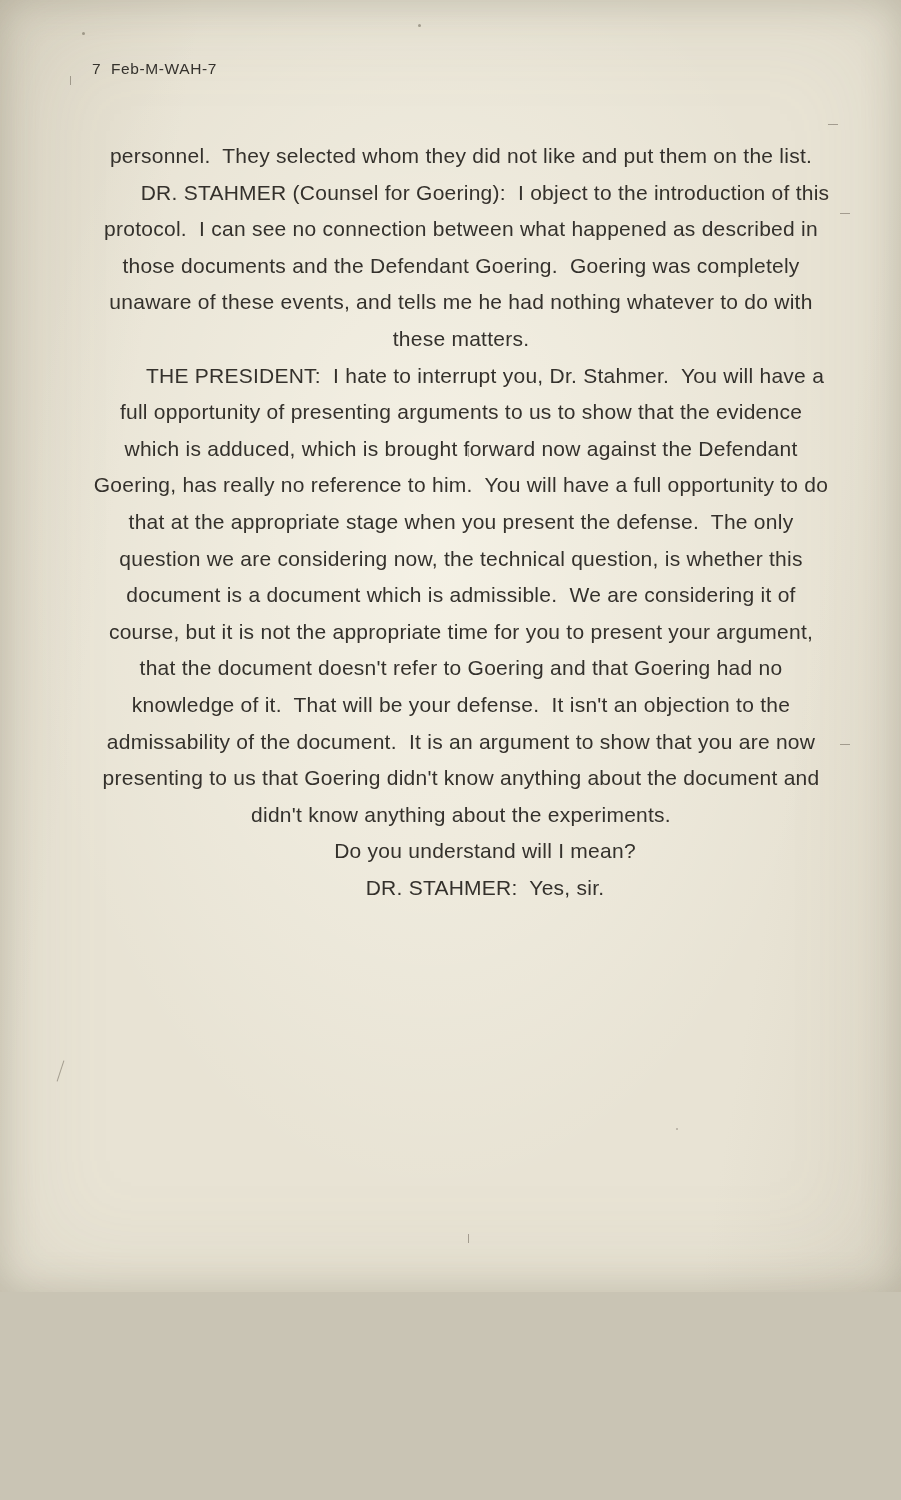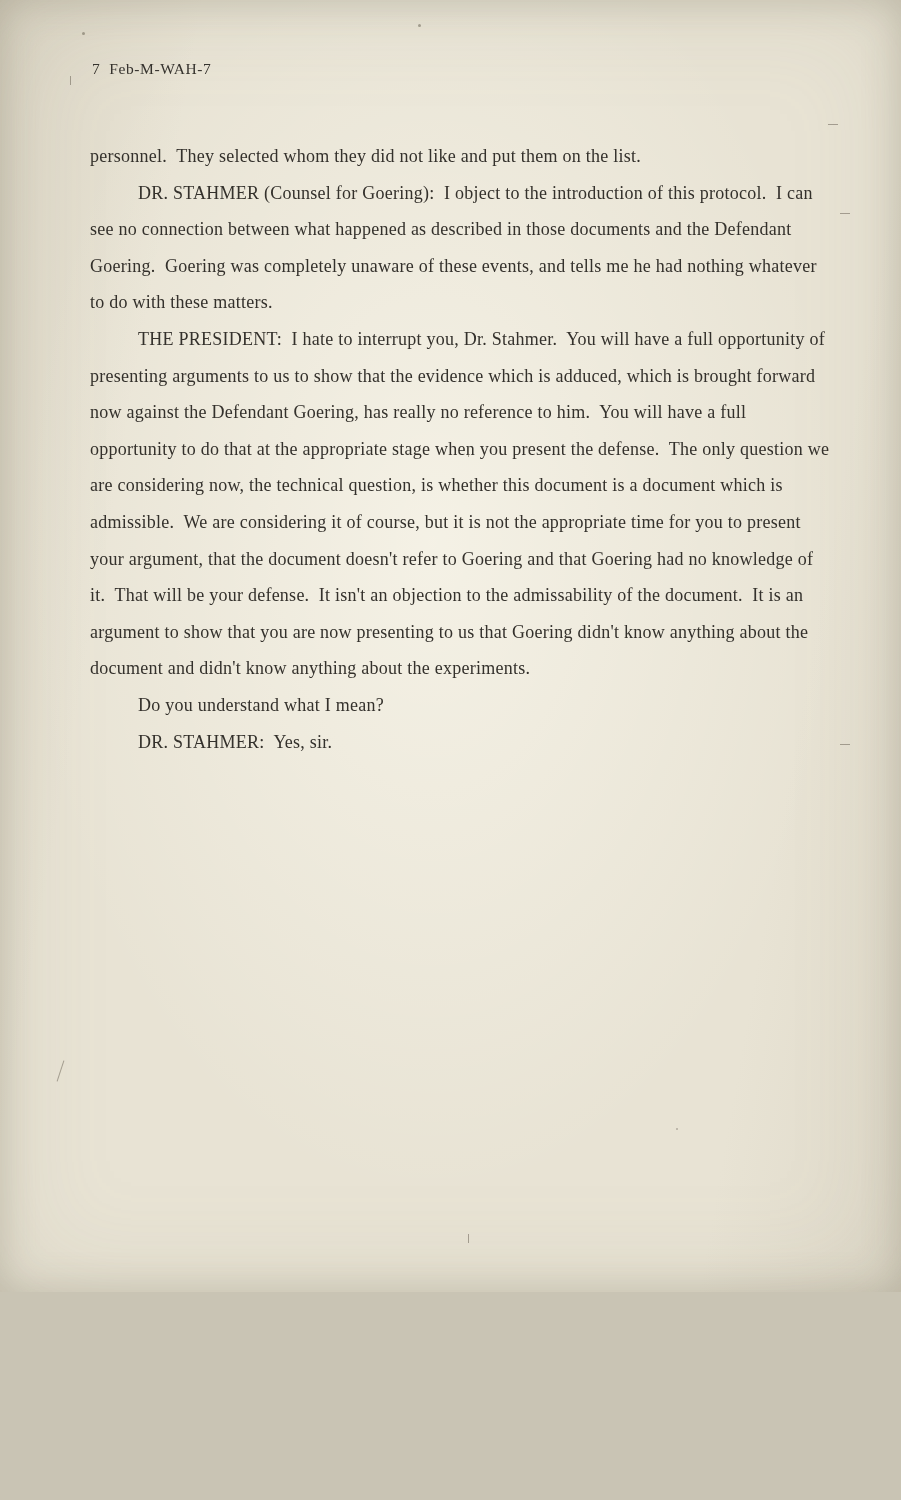--- a/index.html
+++ b/index.html
@@ -10,21 +10,21 @@
   body {
     background: #c9c4b4;
   }
   .page {
     position: relative;
     width: 901px;
     height: 1292px;
     margin: 0 auto;
     background: #e8e3d4;
     overflow: hidden;
-    font-family: Liberation Serif, serif;
+    font-family: Liberation Sans, sans-serif;
     color: #34312c;
   }
   
   .paper-tint {
     position: absolute;
     inset: 0;
     background:
       radial-gradient(ellipse at 48% 42%, rgba(255,253,244,0.55) 0%, rgba(232,227,212,0.0) 62%),
       linear-gradient(100deg, rgba(196,189,170,0.35) 0%, rgba(232,227,212,0) 18%, rgba(232,227,212,0) 82%, rgba(201,194,176,0.30) 100%);
     pointer-events: none;
@@ -41,23 +41,24 @@
     top: 60px;
     font-size: 15.5px;
     letter-spacing: 0.6px;
     white-space: pre;
   }
   .body-text {
     position: absolute;
     left: 90px;
     top: 138px;
     width: 742px;
-    font-size: 18px;
+    font-size: 21px;
     line-height: 36.6px;
     letter-spacing: 0.25px;
+    text-align: center;
   }
   .body-text p {
     margin: 0;
     white-space: pre-wrap;
   }
   .para-indent {
     text-indent: 48px;
   }
   .page-number {
     position: absolute;
@@ -94,21 +95,21 @@
 <div class="page">
 
   <div class="paper-tint"></div>
 
   <div class="header-id">7  Feb-M-WAH-7</div>
 
   <div class="body-text">
     <p>personnel.  They selected whom they did not like and put them on the list.</p>
     <p class="para-indent">DR. STAHMER (Counsel for Goering):  I object to the introduction of this protocol.  I can see no connection between what happened as described in those documents and the Defendant Goering.  Goering was completely unaware of these events, and tells me he had nothing whatever to do with these matters.</p>
     <p class="para-indent">THE PRESIDENT:  I hate to interrupt you, Dr. Stahmer.  You will have a full opportunity of presenting arguments to us to show that the evidence which is adduced, which is brought forward now against the Defendant Goering, has really no reference to him.  You will have a full opportunity to do that at the appropriate stage when you present the defense.  The only question we are considering now, the technical question, is whether this document is a document which is admissible.  We are considering it of course, but it is not the appropriate time for you to present your argument, that the document doesn't refer to Goering and that Goering had no knowledge of it.  That will be your defense.  It isn't an objection to the admissability of the document.  It is an argument to show that you are now presenting to us that Goering didn't know anything about the document and didn't know anything about the experiments.</p>
-    <p class="para-indent">Do you understand what I mean?</p>
+    <p class="para-indent">Do you understand will I mean?</p>
     <p class="para-indent">DR. STAHMER:  Yes, sir.</p>
   </div>
 
   <div class="page-number">-4044-</div>
 
   <div class="mark dot" style="left:82px; top:32px;"></div>
   <div class="mark dot" style="left:418px; top:24px;"></div>
   <div class="mark tick" style="left:70px; top:76px;"></div>
   <div class="mark dash" style="left:828px; top:124px;"></div>
   <div class="mark dash" style="left:840px; top:213px;"></div>

